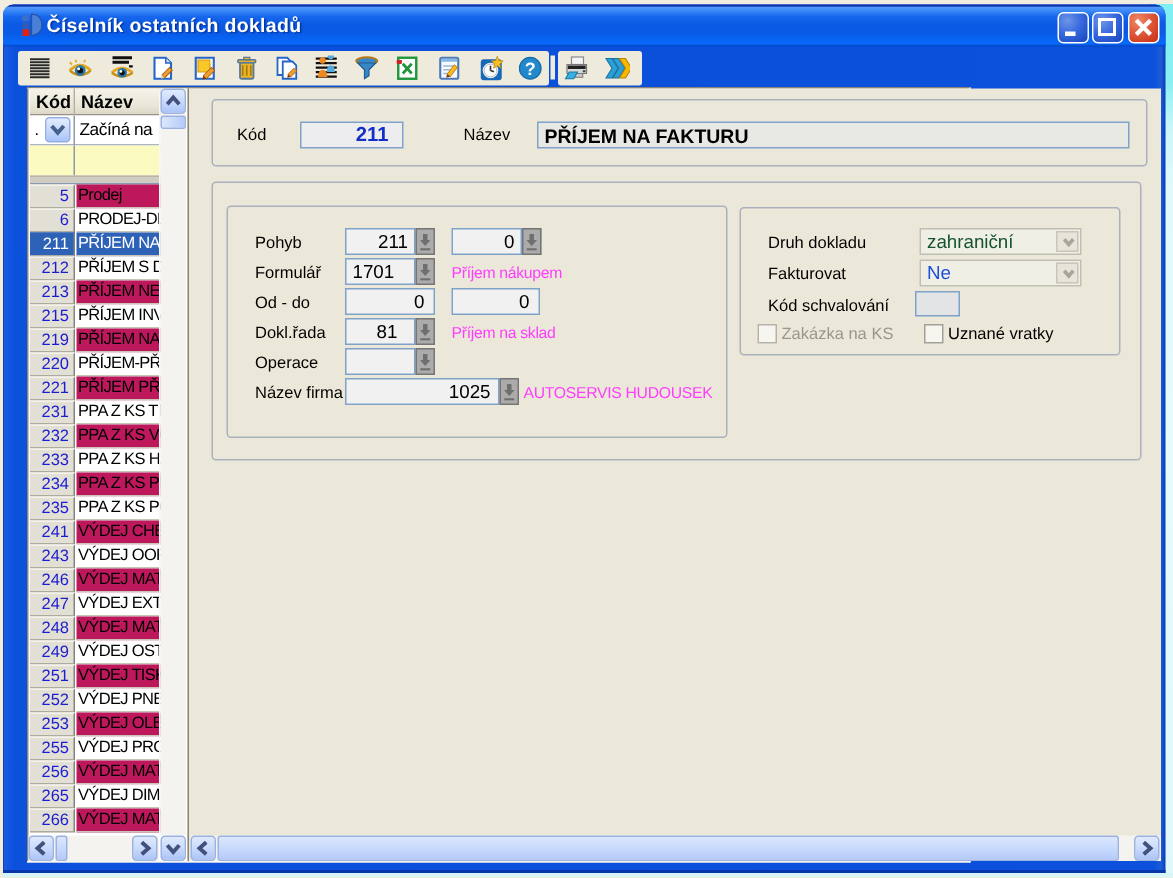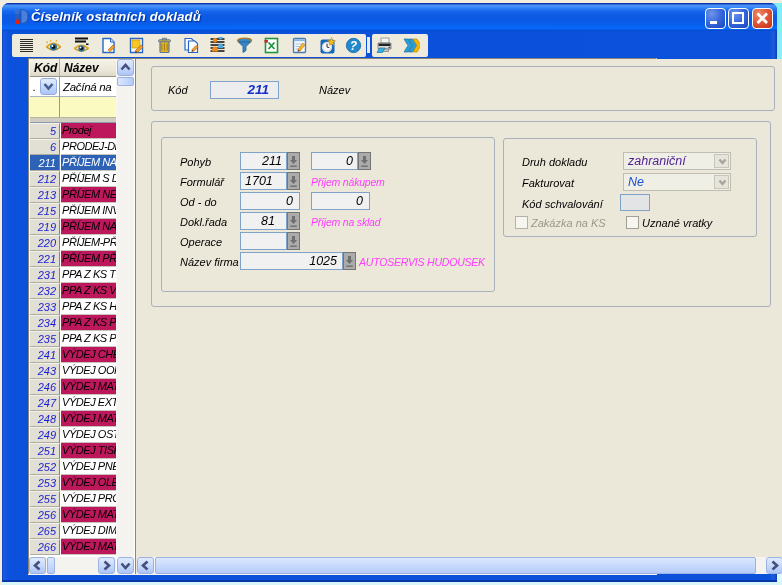--- a/index.html
+++ b/index.html
@@ -6,40 +6,40 @@
 html,body { width:782px; height:585px; overflow:hidden; }
 body { position:relative; font-family:"Liberation Sans",sans-serif; background:#f2eedf; }
 .abs { position:absolute; }
 
 
 #bg-right { left:766px; top:0; width:16px; height:585px; background:linear-gradient(180deg,#f2eedf 0,#f2eedf 3px,#7deff2 3px,#8af0f2 55px,#c9f6f8 85px,#dff9fb 120px,#e6fbfc 300px,#dff8fa 585px); }
 #bg-bottom { left:2px; top:582px; width:780px; height:3px; background:#d8f5f7; }
 
 
 #win { left:2px; top:3px; width:775px; height:579px; border-radius:7px 7px 0 0;
-  background:linear-gradient(90deg,#0831ad 0,#1e5cd8 1px,#1055e4 4px,#0b51dc 8px,#0a50da 50%,#0b51dc calc(100% - 8px),#1e5cd8 calc(100% - 3px),#0a3cb8 100%);font-style:italic; }
+  background:linear-gradient(90deg,#0831ad 0,#1e5cd8 1px,#1055e4 4px,#0b51dc 8px,#0a50da 50%,#0b51dc calc(100% - 8px),#1e5cd8 calc(100% - 3px),#0a3cb8 100%); }
 #titlebar { left:0; top:0; width:775px; height:28px; border-radius:7px 7px 0 0;
   background:linear-gradient(180deg,#0c35ae 0,#0c35ae 1px,#4f97fa 2px,#3c8af8 4px,#1767ee 8px,#0c5ae4 13px,#0a5ae6 19px,#0866f6 24px,#0768fa 26px,#0345c0 28px); }
 #title-text { left:29px; top:6px; color:#fff; font-size:13px; font-weight:bold; text-shadow:1px 1px 1px #00339c; letter-spacing:0.2px; }
 #app-icon { left:11px; top:5px; }
 
 .wbtn { top:5px; width:21px; height:21px; border-radius:4px; border:1px solid #fff; }
 #btn-min { left:703px; background:radial-gradient(circle at 30% 25%,#6f96e8 0,#3a6ae0 45%,#2251c8 80%,#1a46bb 100%); }
 #btn-max { left:726px; background:radial-gradient(circle at 30% 25%,#6f96e8 0,#3a6ae0 45%,#2251c8 80%,#1a46bb 100%); }
 #btn-close { left:750px; background:radial-gradient(circle at 30% 25%,#ec8a66 0,#e0593a 45%,#cc3a1e 85%,#c23517 100%); }
 .wbtn svg { position:absolute; left:0; top:0; }
 
 
 #strip1 { left:10px; top:31px; width:354px; height:23px; background:#efebdc; border-radius:2px; }
 #tbsep { left:364.5px; top:34px; width:3px; height:16px; background:#efebdc; }
 #strip2 { left:370px; top:31px; width:56px; height:23px; background:#efebdc; border-radius:2px; }
 .tbi { position:absolute; top:3px; width:17px; height:17px; }
 
 
-#content { left:26px; top:55px; width:629px; height:517px; background:#ece8d9; border-top:1px solid #8a8677; border-right:1px solid #f7f5ef; border-bottom:1px solid #f7f5ef; }
+#content { left:16px; top:55px; width:629px; height:517px; background:#ece8d9; border-top:1px solid #8a8677; border-right:1px solid #f7f5ef; border-bottom:1px solid #f7f5ef; }
 
 
 #grid { left:0; top:0; width:107px; height:515px; background:#fff; border-left:1px solid #8a8677; }
 .hdrcell { top:0; height:18px; background:linear-gradient(180deg,#f6f3ea 0,#e9e5d6 70%,#dcd7c6 100%); border-right:1px solid #b3afa0; border-bottom:1px solid #96928a; font-size:12px; font-weight:bold; color:#000; padding:2px 0 0 4px; }
 #hdr-kod { left:1px; width:30px; }
 #hdr-naz { left:31px; width:57px; }
 #filter-row { left:1px; top:18px; width:87px; height:20px; background:#fff; border-bottom:1px solid #a9b4c4; }
 #filter-kod { left:0; top:0; width:30px; height:20px; border-right:1px solid #8e9aaa; font-size:11px; padding:4px 0 0 3px; }
 #filter-combo { left:10px; top:1px; width:17px; height:17px; background:linear-gradient(180deg,#e2ecfd 0,#c2d5fa 60%,#aac4f8 100%); border:1px solid #93aee2; border-radius:3px; }
 #filter-naz { left:31px; top:0; width:56px; height:20px; font-size:11.5px; letter-spacing:-0.3px; padding:4px 0 0 2px; white-space:nowrap; }
@@ -357,20 +357,21 @@
           <svg width="15" height="15" style="position:absolute;left:0;top:0">
             <path d="M3.5 5.5 L7.5 10 L11.5 5.5" fill="none" stroke="#44507c" stroke-width="2.6"></path>
           </svg>
         </div>
     </div>
     <div class="abs" id="rpanel">
       <div class="gbox" style="left:15px;top:7px;width:624px;height:45px;">
         <div class="lbl" style="left:16px;top:17px;">Kód</div>
         <div class="fld" style="left:58px;top:14px;width:69px;height:18px;background:#ededef;color:#1230c8;font-weight:bold;font-size:13.5px;text-align:right;padding:0 9px 0 0;line-height:16px;">211</div>
         <div class="lbl" style="left:167px;top:17px;">Název</div>
+        <div class="fld" style="left:216px;top:14px;width:395px;height:18px;background:#e8e8e5;font-weight:bold;font-size:13px;padding:0 0 0 4px;line-height:17px;">PŘÍJEM NA FAKTURU</div>
       </div>
       <div class="gbox" style="left:15px;top:62px;width:620px;height:186px;">
         <div class="gbox" style="left:9px;top:15px;width:334px;height:155px;">
           <div class="lbl" style="left:18px;top:18px;">Pohyb</div>
           <div class="fld" style="left:78px;top:14px;width:47px;height:18px;text-align:right;padding-right:4px;line-height:16px;">211</div>
           <div class="spin" style="left:125px;top:14px;height:18px;">
               <svg width="11" height="16" viewBox="0 0 11 16">
                 <rect x="4" y="3" width="3" height="4" fill="#6f6f6f"></rect>
                 <path d="M2 7 L9 7 L5.5 11 Z" fill="#6f6f6f"></path>
                 <rect x="2.2" y="12.5" width="6.6" height="1.4" fill="#6f6f6f"></rect>
@@ -422,21 +423,21 @@
               <svg width="11" height="16" viewBox="0 0 11 16">
                 <rect x="4" y="3" width="3" height="4" fill="#6f6f6f"></rect>
                 <path d="M2 7 L9 7 L5.5 11 Z" fill="#6f6f6f"></path>
                 <rect x="2.2" y="12.5" width="6.6" height="1.4" fill="#6f6f6f"></rect>
               </svg>
             </div>
           <div class="mag" style="left:197px;top:118px;">AUTOSERVIS HUDOUSEK</div>
         </div>
         <div class="gbox" style="left:351px;top:16px;width:254px;height:99px;">
           <div class="lbl" style="left:18px;top:17px;">Druh dokladu</div>
-          <div class="cmb" style="left:119px;top:13px;width:108px;height:18px;color:#4c1d95;padding:1px 0 5px 4px;line-height:15px;">zahraniční<div class="cbtn">
+          <div class="cmb" style="left:119px;top:13px;width:108px;height:18px;color:#14532d;padding:1px 0 5px 4px;line-height:15px;">zahraniční<div class="cbtn">
                 <svg width="15" height="14" viewBox="0 0 15 14">
                   <path d="M4.5 4.5 L7.5 8 L10.5 4.5" fill="none" stroke="#a8a59c" stroke-width="2.4"></path>
                 </svg>
               </div></div>
           <div class="lbl" style="left:18px;top:38px;">Fakturovat</div>
           <div class="cmb" style="left:119px;top:34px;width:108px;height:18px;padding:1px 0 0 4px;line-height:15px;">Ne<div class="cbtn">
                 <svg width="15" height="14" viewBox="0 0 15 14">
                   <path d="M4.5 4.5 L7.5 8 L10.5 4.5" fill="none" stroke="#a8a59c" stroke-width="2.4"></path>
                 </svg>
               </div></div>

